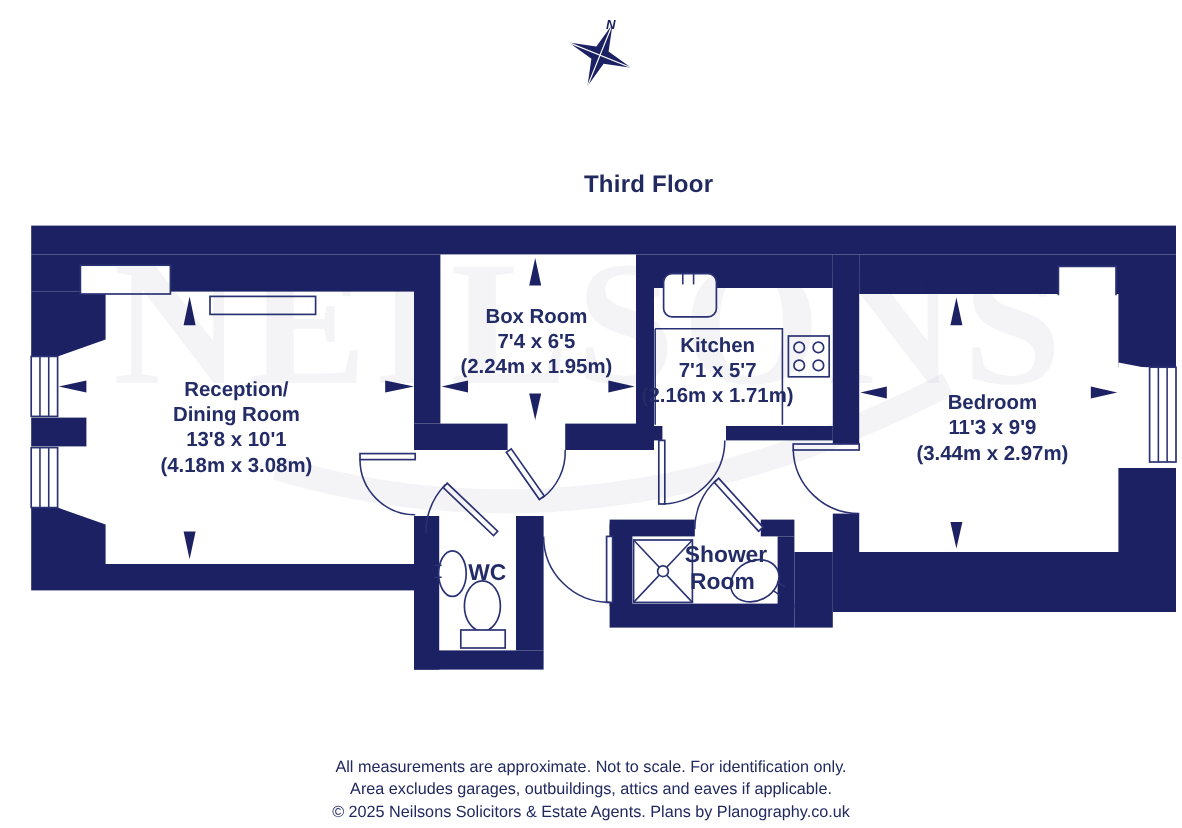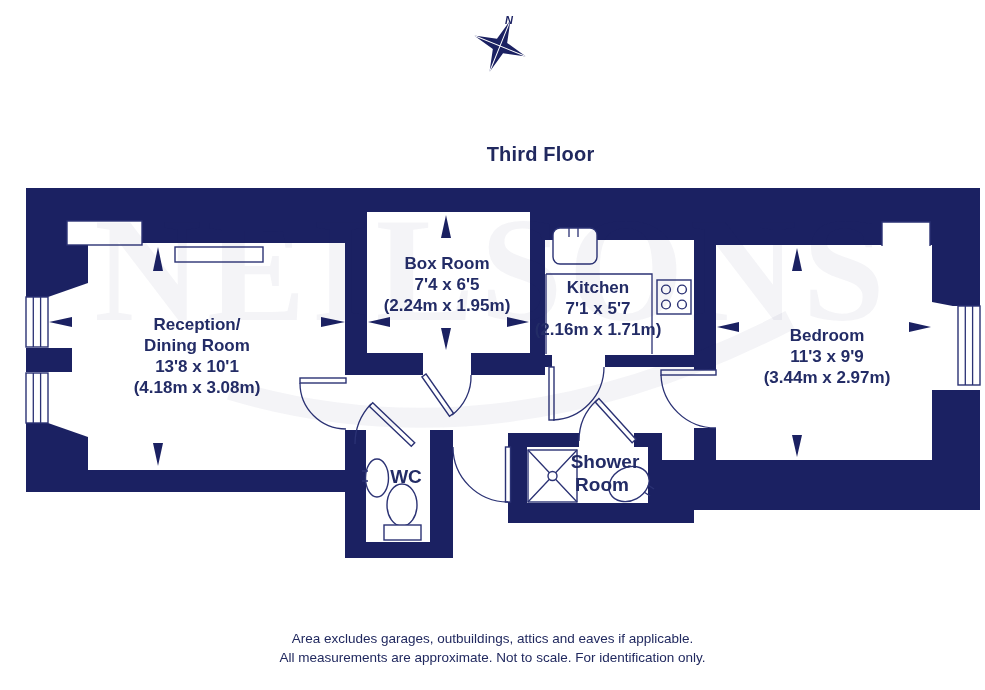--- a/index.html
+++ b/index.html
@@ -220,17 +220,18 @@
   <div id="watermark">
     <svg width="985" height="690" style="position:absolute;left:0;top:0">
       <path d="M230,390 Q500,470 790,320" stroke="rgba(30,40,100,0.05)" stroke-width="20" fill="none"></path>
     </svg>
     <div id="wm-brand">NEILSONS</div>
   </div>
 
   <div class="hdr" id="floor-line">Third Floor</div>
 
   <div id="footer">
+    <div>All measurements are approximate. Not to scale. For identification only.</div>
     <div>Area excludes garages, outbuildings, attics and eaves if applicable.</div>
-    <div>All measurements are approximate. Not to scale. For identification only.</div>
+    <div>© 2025 Neilsons Solicitors &amp; Estate Agents. Plans by Planography.co.uk</div>
   </div>
 
 </div>
 
 </body></html>

